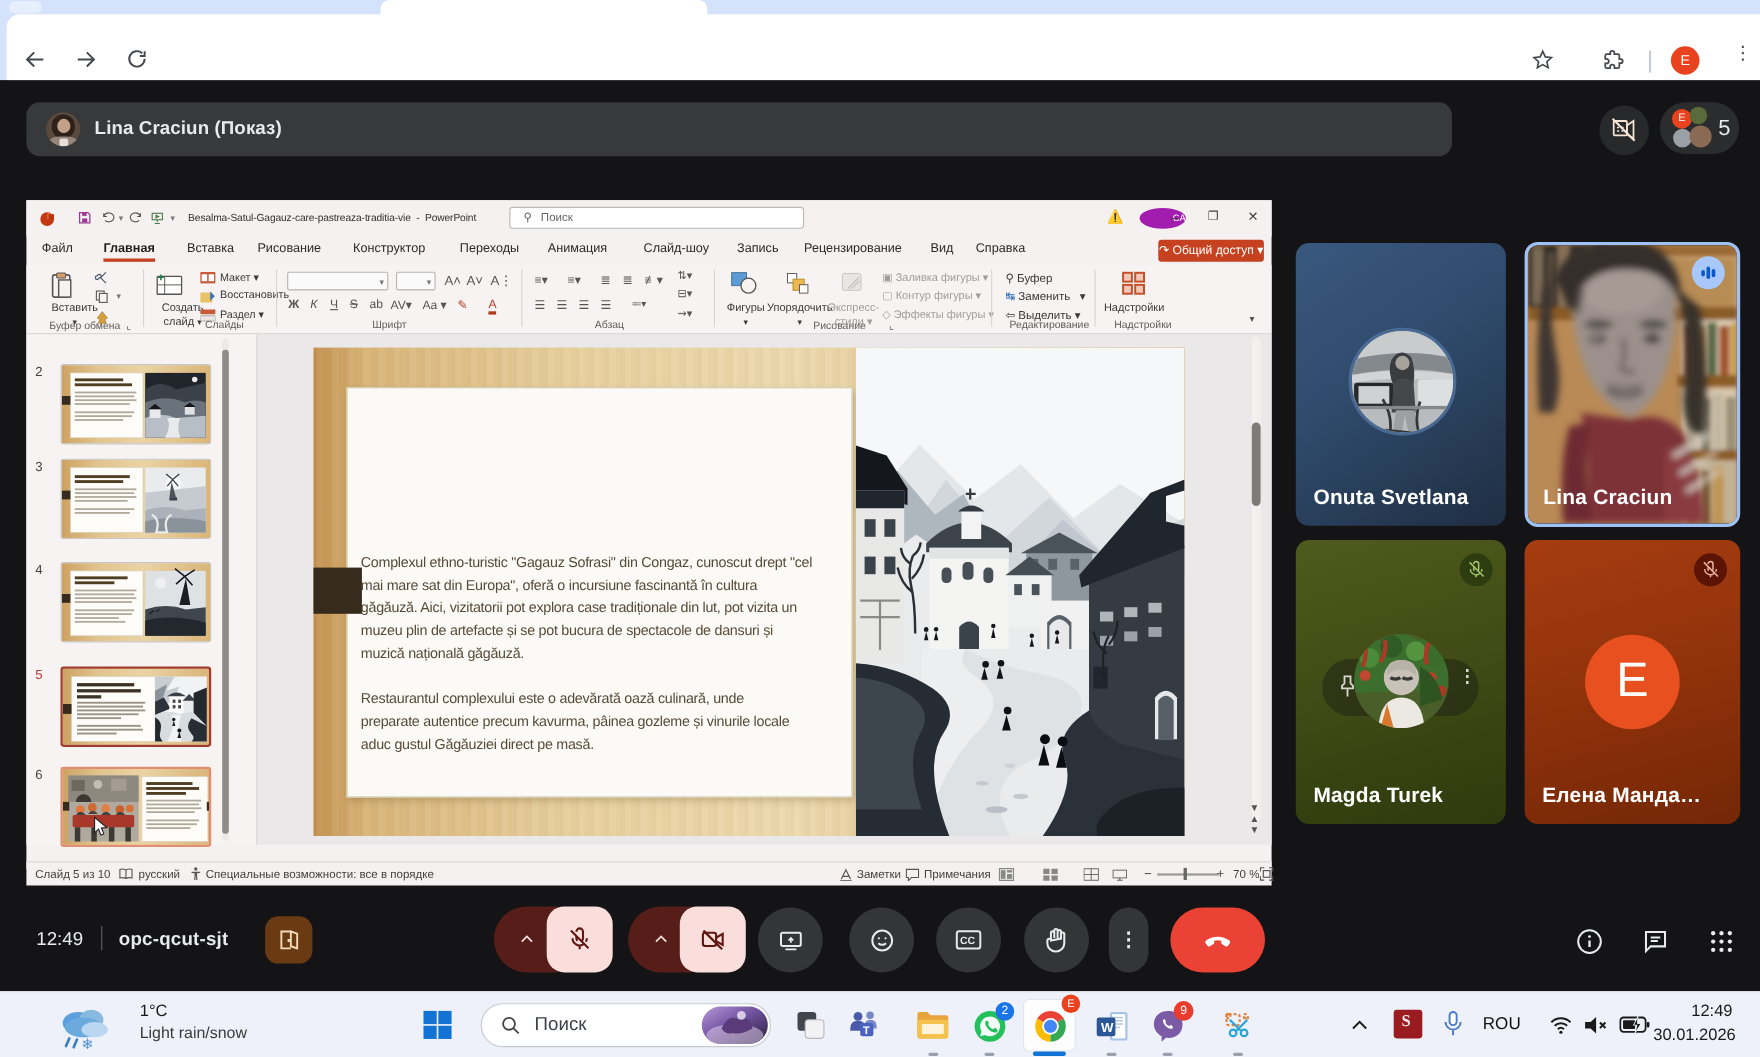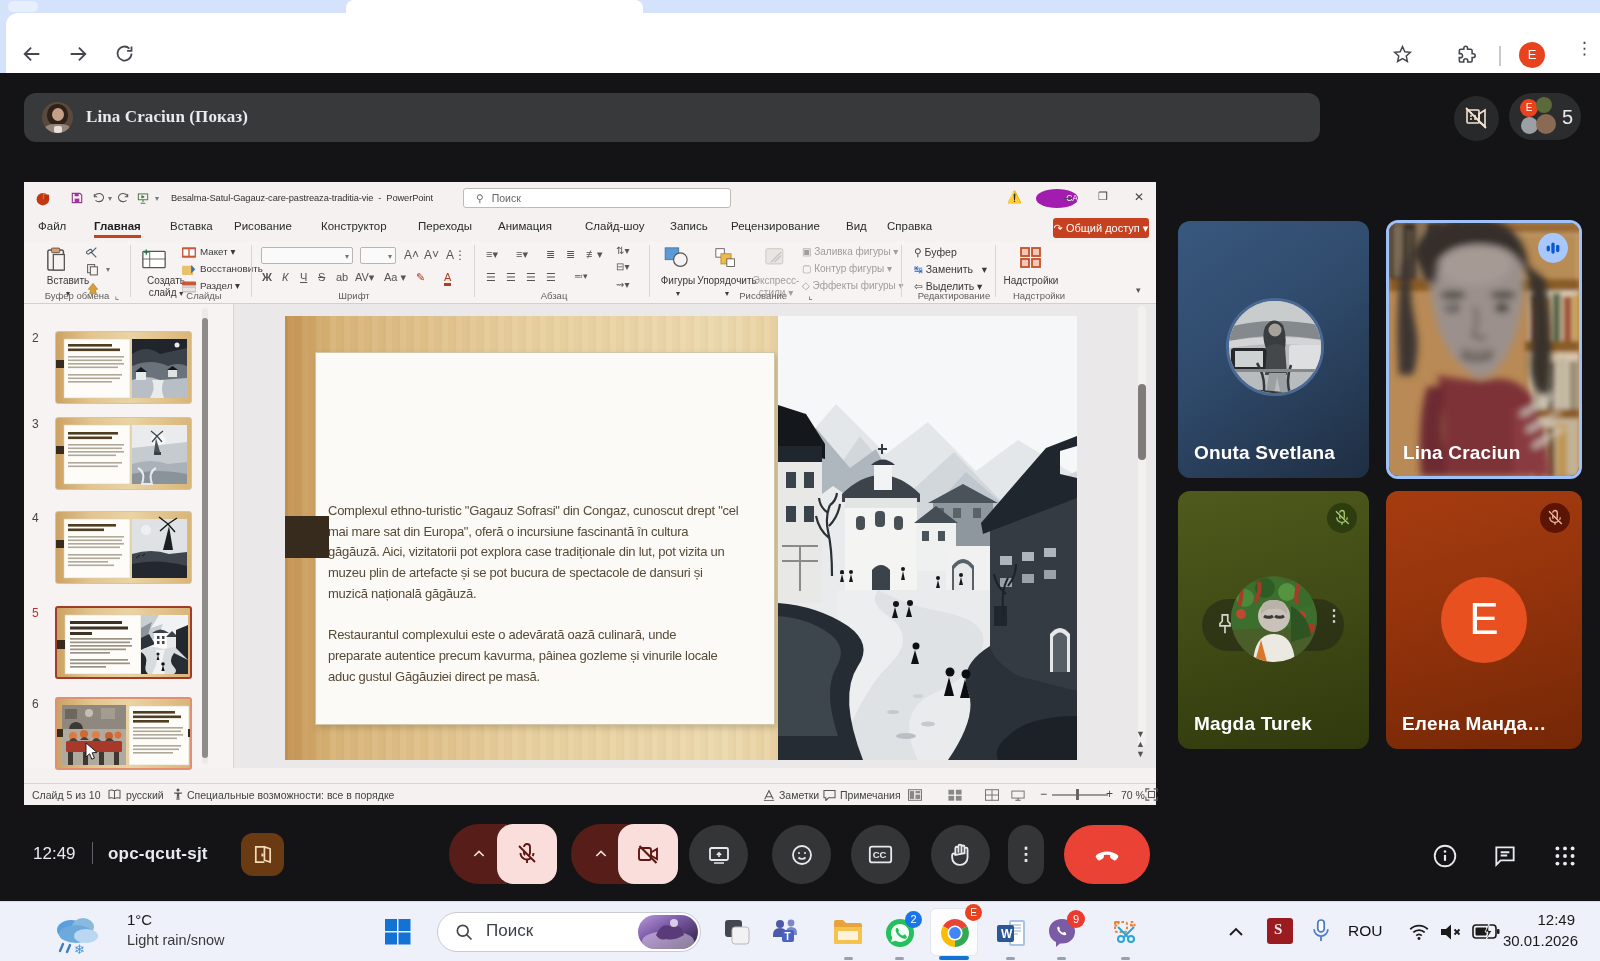--- a/index.html
+++ b/index.html
@@ -9,21 +9,21 @@
   
   #tabstrip { left:0; top:0; width:1600px; height:73px; background:#d5e2fb; }
   #toolbar { left:6px; top:13px; width:1594px; height:60px; background:#ffffff; border-radius:12px 0 0 0; }
   #toolbar .navic { position:absolute; top:30px; color:#44474e; }
   #addrbar { position:absolute; left:149px; top:24px; width:1279px; height:38px; background:#e9edfa; border-radius:19px; }
   #miccirc { position:absolute; left:10px; top:5px; width:28px; height:28px; border-radius:50%; background:#1a66d2; }
   #addrtext { position:absolute; left:49px; top:8px; font-size:17px; color:#1f1f1f; letter-spacing:0.2px;}
 
   
   #meetbg { left:0; top:73px; width:1600px; height:828px; background:#141416; }
-  #meethdr { position:absolute; left:24px; top:20px; width:1296px; height:49px; background:#37393b; border-radius:12px;font-family:Liberation Serif, serif; }
+  #meethdr { position:absolute; left:24px; top:20px; width:1296px; height:49px; background:#37393b; border-radius:12px; }
 
   
   #ppt { left:24px; top:182px; width:1132px; height:608px; background:#f4f1f0; }
   #ppt-title { position:absolute; left:0; top:0; width:1132px; height:33px; background:#f4f1f0; }
   #ppt-tabs { position:absolute; left:0; top:33px; width:1132px; height:26px; }
   #ppt-ribbon { position:absolute; left:0; top:59px; width:1132px; height:63px; background:#f6f3f2; border-bottom:1px solid #d2cfce; }
   #ppt-left { position:absolute; left:0; top:122px; width:209px; height:464px; background:#f6f3f2; }
   #ppt-canvas { position:absolute; left:209px; top:122px; width:923px; height:464px; background:#eae8e9; }
   #ppt-status { position:absolute; left:0; top:586px; width:1132px; height:22px; background:#f4f1f0; border-top:1px solid #d8d5d4; font-size:10.5px; color:#444;margin-top:15px; }
   .ptab { position:absolute; top:5px; font-size:11.5px; color:#2b2b2b; }

